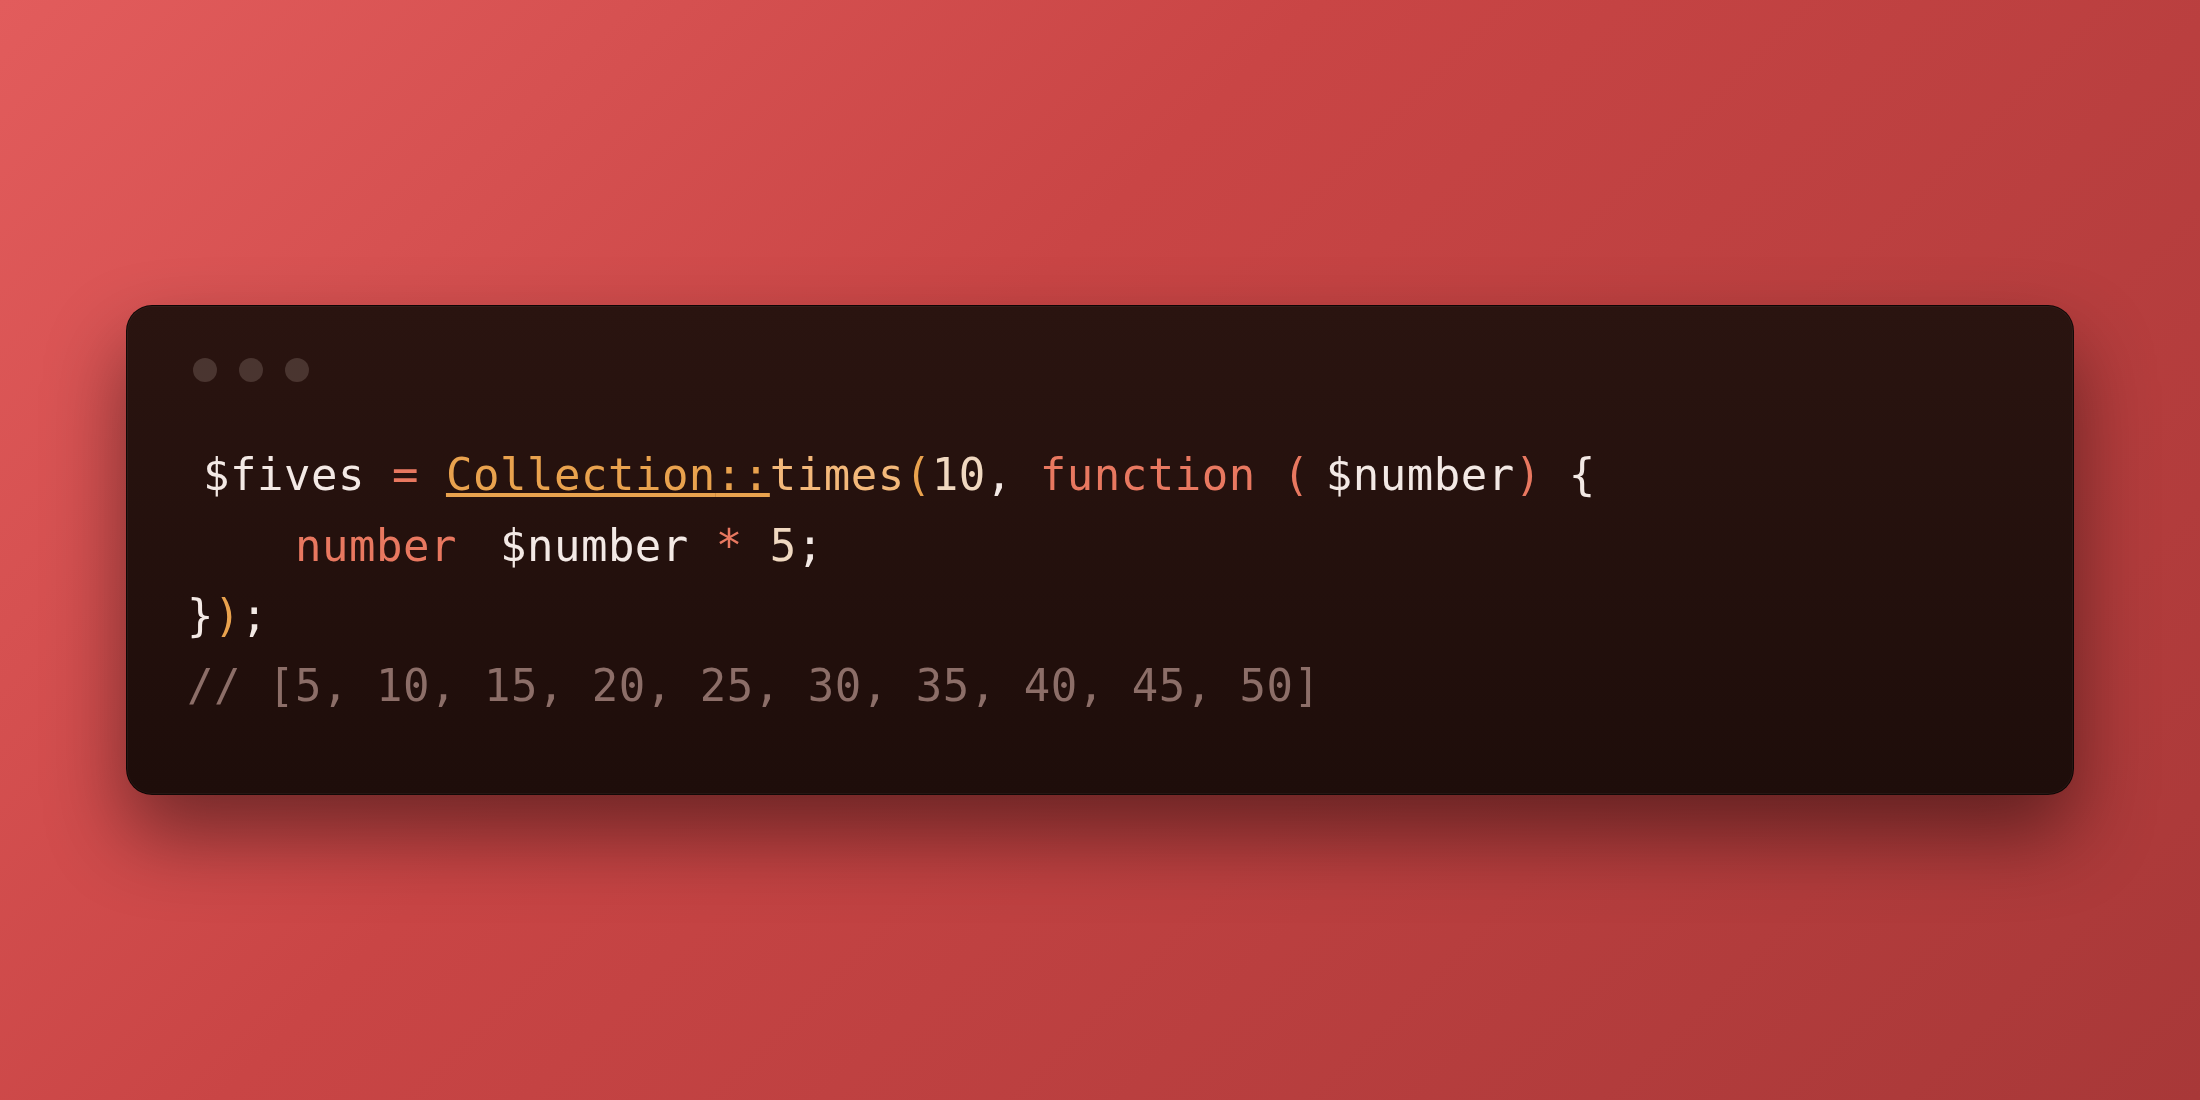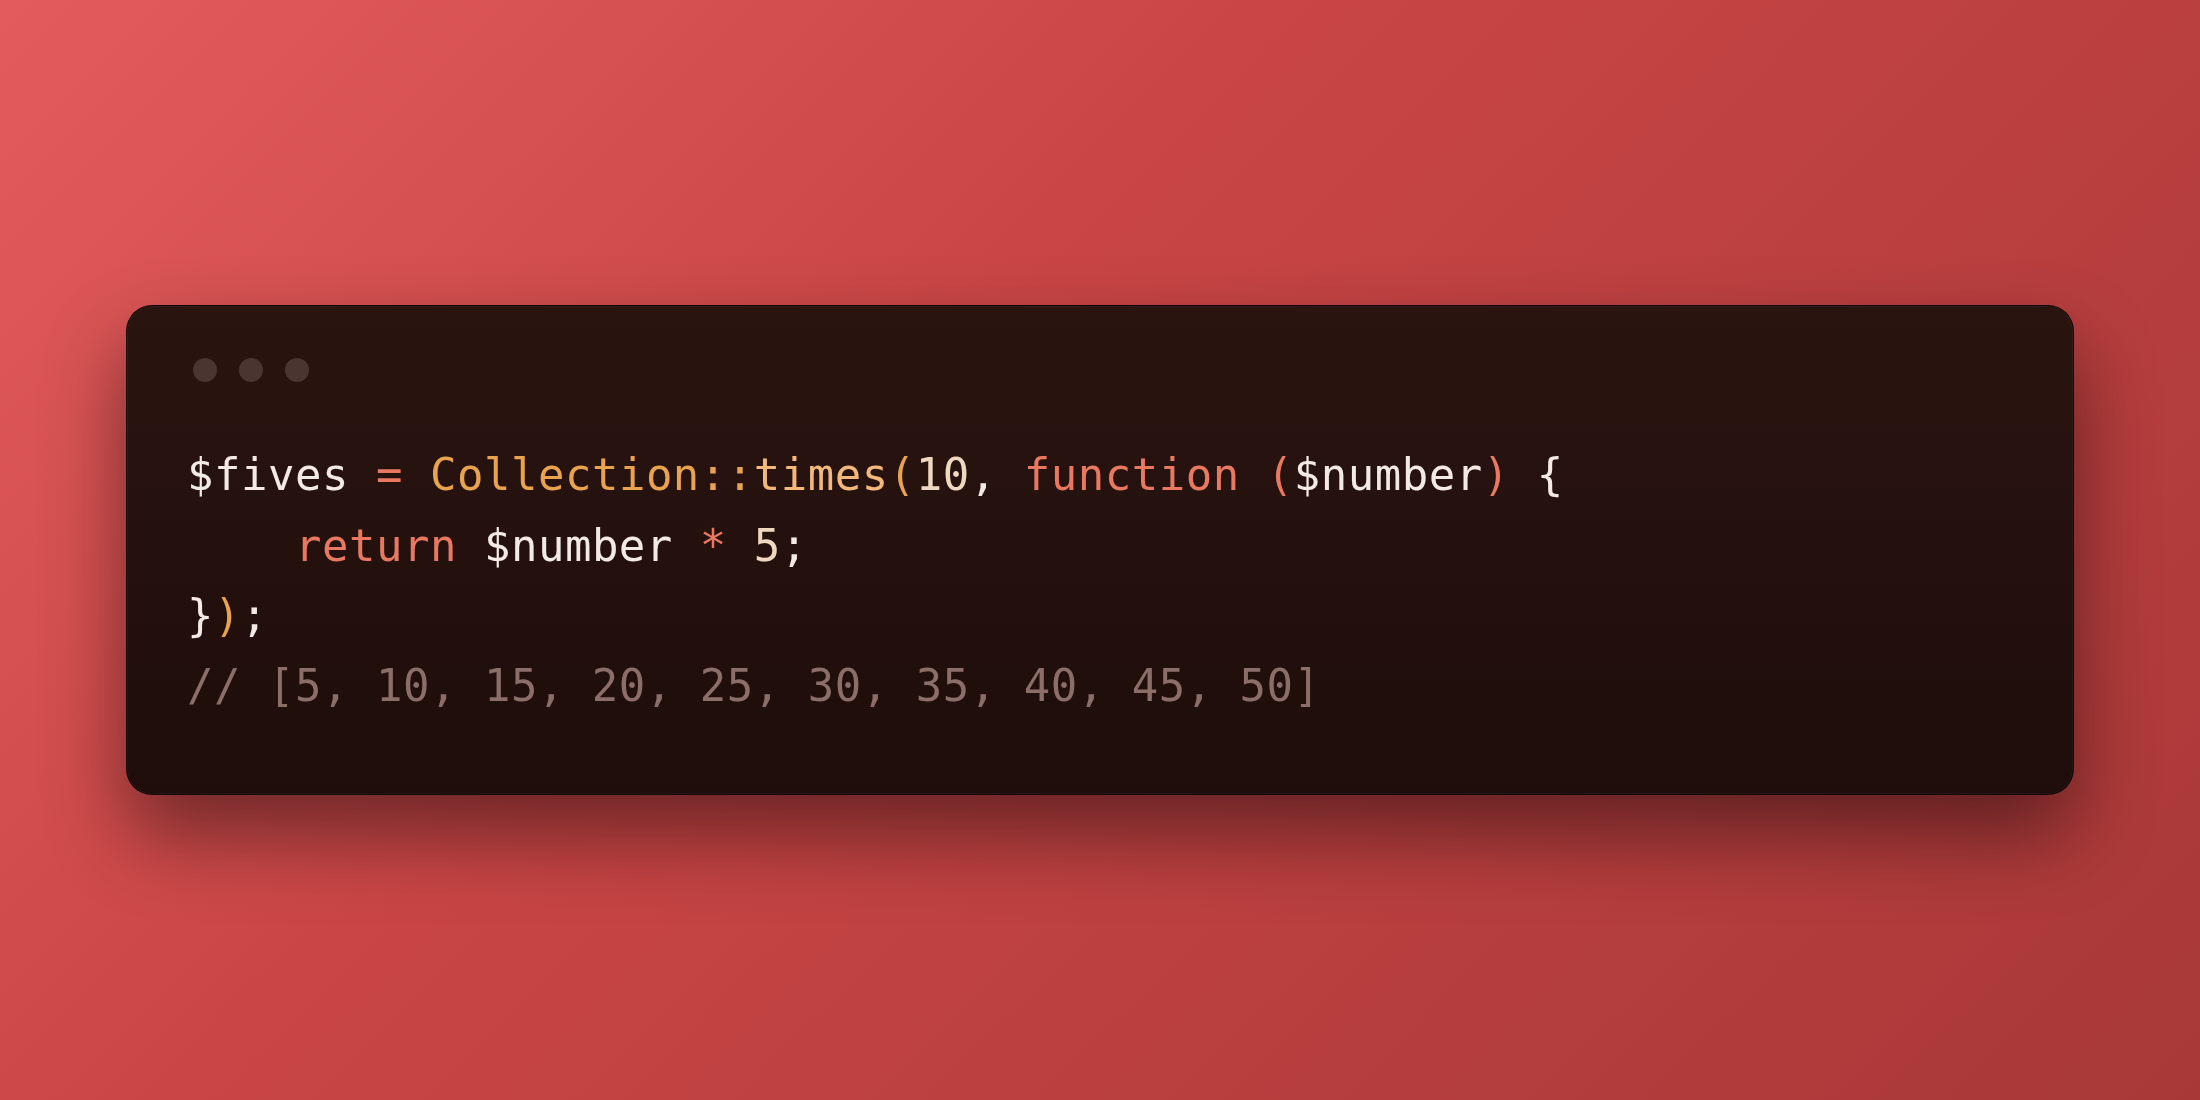--- a/index.html
+++ b/index.html
@@ -20,38 +20,38 @@
     }
     .traffic { display: flex; gap: 22px; margin-bottom: 58px; padding-left: 6px; }
     .dot { width: 24px; height: 24px; border-radius: 50%; background: #4a3530; }
     pre.code {
       font-size: 44px;
       line-height: 1.6;
       white-space: pre;
       font-family: inherit;
       letter-spacing: .5px;
     }
-    .tok-var     { color: #f3e9e5; }
+    .tok-var     { color: #f3e9e5; margin-left: 16px; }
     .tok-punc    { color: #f3e9e5; }
     .tok-op      { color: #e87860; }
-    .tok-class   { color: #e9a24e; }
+    .tok-class   { color: #e9a24e; text-decoration: underline; }
     .tok-method  { color: #f3b87a; }
     .tok-num     { color: #f0d8c0; }
     .tok-kw      { color: #e87860; margin-top: 35px; }
     .tok-comment { color: #8c6e68; text-align: center; }
     .tok-paren-a { color: #e9a24e; }
     .tok-paren-b { color: #e87860; }
   </style>
 </head>
 <body>
 
 <div class="window">
   <div class="traffic">
     <span class="dot"></span>
     <span class="dot"></span>
     <span class="dot"></span>
   </div>
 
   <pre class="code"><span><span class="tok-var">$fives</span><span class="tok-punc"> </span><span class="tok-op">=</span><span class="tok-punc"> </span><span class="tok-class">Collection</span><span class="tok-class">::</span><span class="tok-method">times</span><span class="tok-paren-a">(</span><span class="tok-num">10</span><span class="tok-punc">,</span><span class="tok-punc"> </span><span class="tok-kw">function</span><span class="tok-punc"> </span><span class="tok-paren-b">(</span><span class="tok-var">$number</span><span class="tok-paren-b">)</span><span class="tok-punc"> </span><span class="tok-punc">{</span></span>
-<span><span class="tok-punc">    </span><span class="tok-kw">return</span><span class="tok-punc"> </span><span class="tok-var">$number</span><span class="tok-punc"> </span><span class="tok-op">*</span><span class="tok-punc"> </span><span class="tok-num">5</span><span class="tok-punc">;</span></span>
+<span><span class="tok-punc">    </span><span class="tok-kw">number</span><span class="tok-punc"> </span><span class="tok-var">$number</span><span class="tok-punc"> </span><span class="tok-op">*</span><span class="tok-punc"> </span><span class="tok-num">5</span><span class="tok-punc">;</span></span>
 <span><span class="tok-punc">}</span><span class="tok-paren-a">)</span><span class="tok-punc">;</span></span>
 <span><span class="tok-comment">// [5, 10, 15, 20, 25, 30, 35, 40, 45, 50]</span></span></pre>
 </div>
 
 </body></html>

